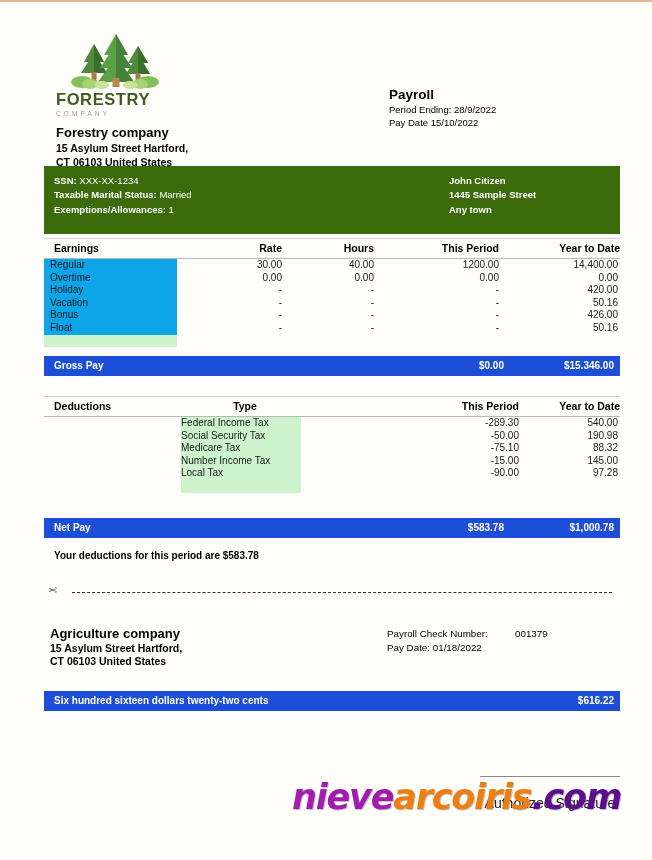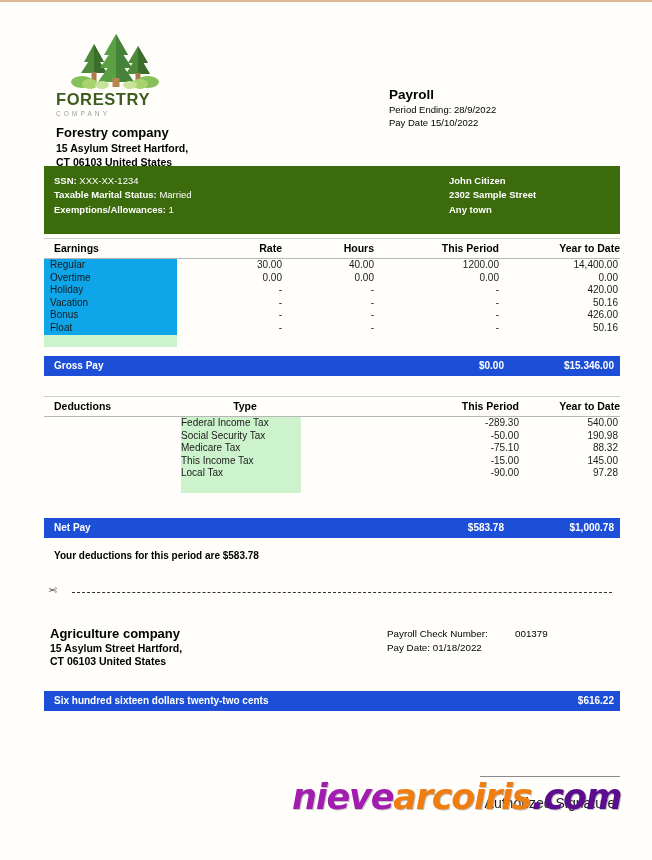--- a/index.html
+++ b/index.html
@@ -386,21 +386,21 @@
         <b>Taxable Marital Status:</b>
         <span>Married</span>
       </div>
       <div>
         <b>Exemptions/Allowances:</b>
         <span>1</span>
       </div>
     </div>
     <div class="emp-right">
       <div>John Citizen</div>
-      <div>2302 Sample Street</div>
+      <div>1445 Sample Street</div>
       <div>Any town</div>
     </div>
   </div>
 
   <div class="table-wrap earn-wrap">
     <table class="tbl">
       <colgroup>
         <col class="c-name">
           <col class="c-rate">
           <col class="c-hours">
@@ -511,21 +511,21 @@
         </tr>
         <tr>
           <td></td>
           <td class="type-cell">Medicare Tax</td>
           <td></td>
           <td>-75.10</td>
           <td>88.32</td>
         </tr>
         <tr>
           <td></td>
-          <td class="type-cell">This Income Tax</td>
+          <td class="type-cell">Number Income Tax</td>
           <td></td>
           <td>-15.00</td>
           <td>145.00</td>
         </tr>
         <tr>
           <td></td>
           <td class="type-cell">Local Tax</td>
           <td></td>
           <td>-90.00</td>
           <td>97.28</td>

